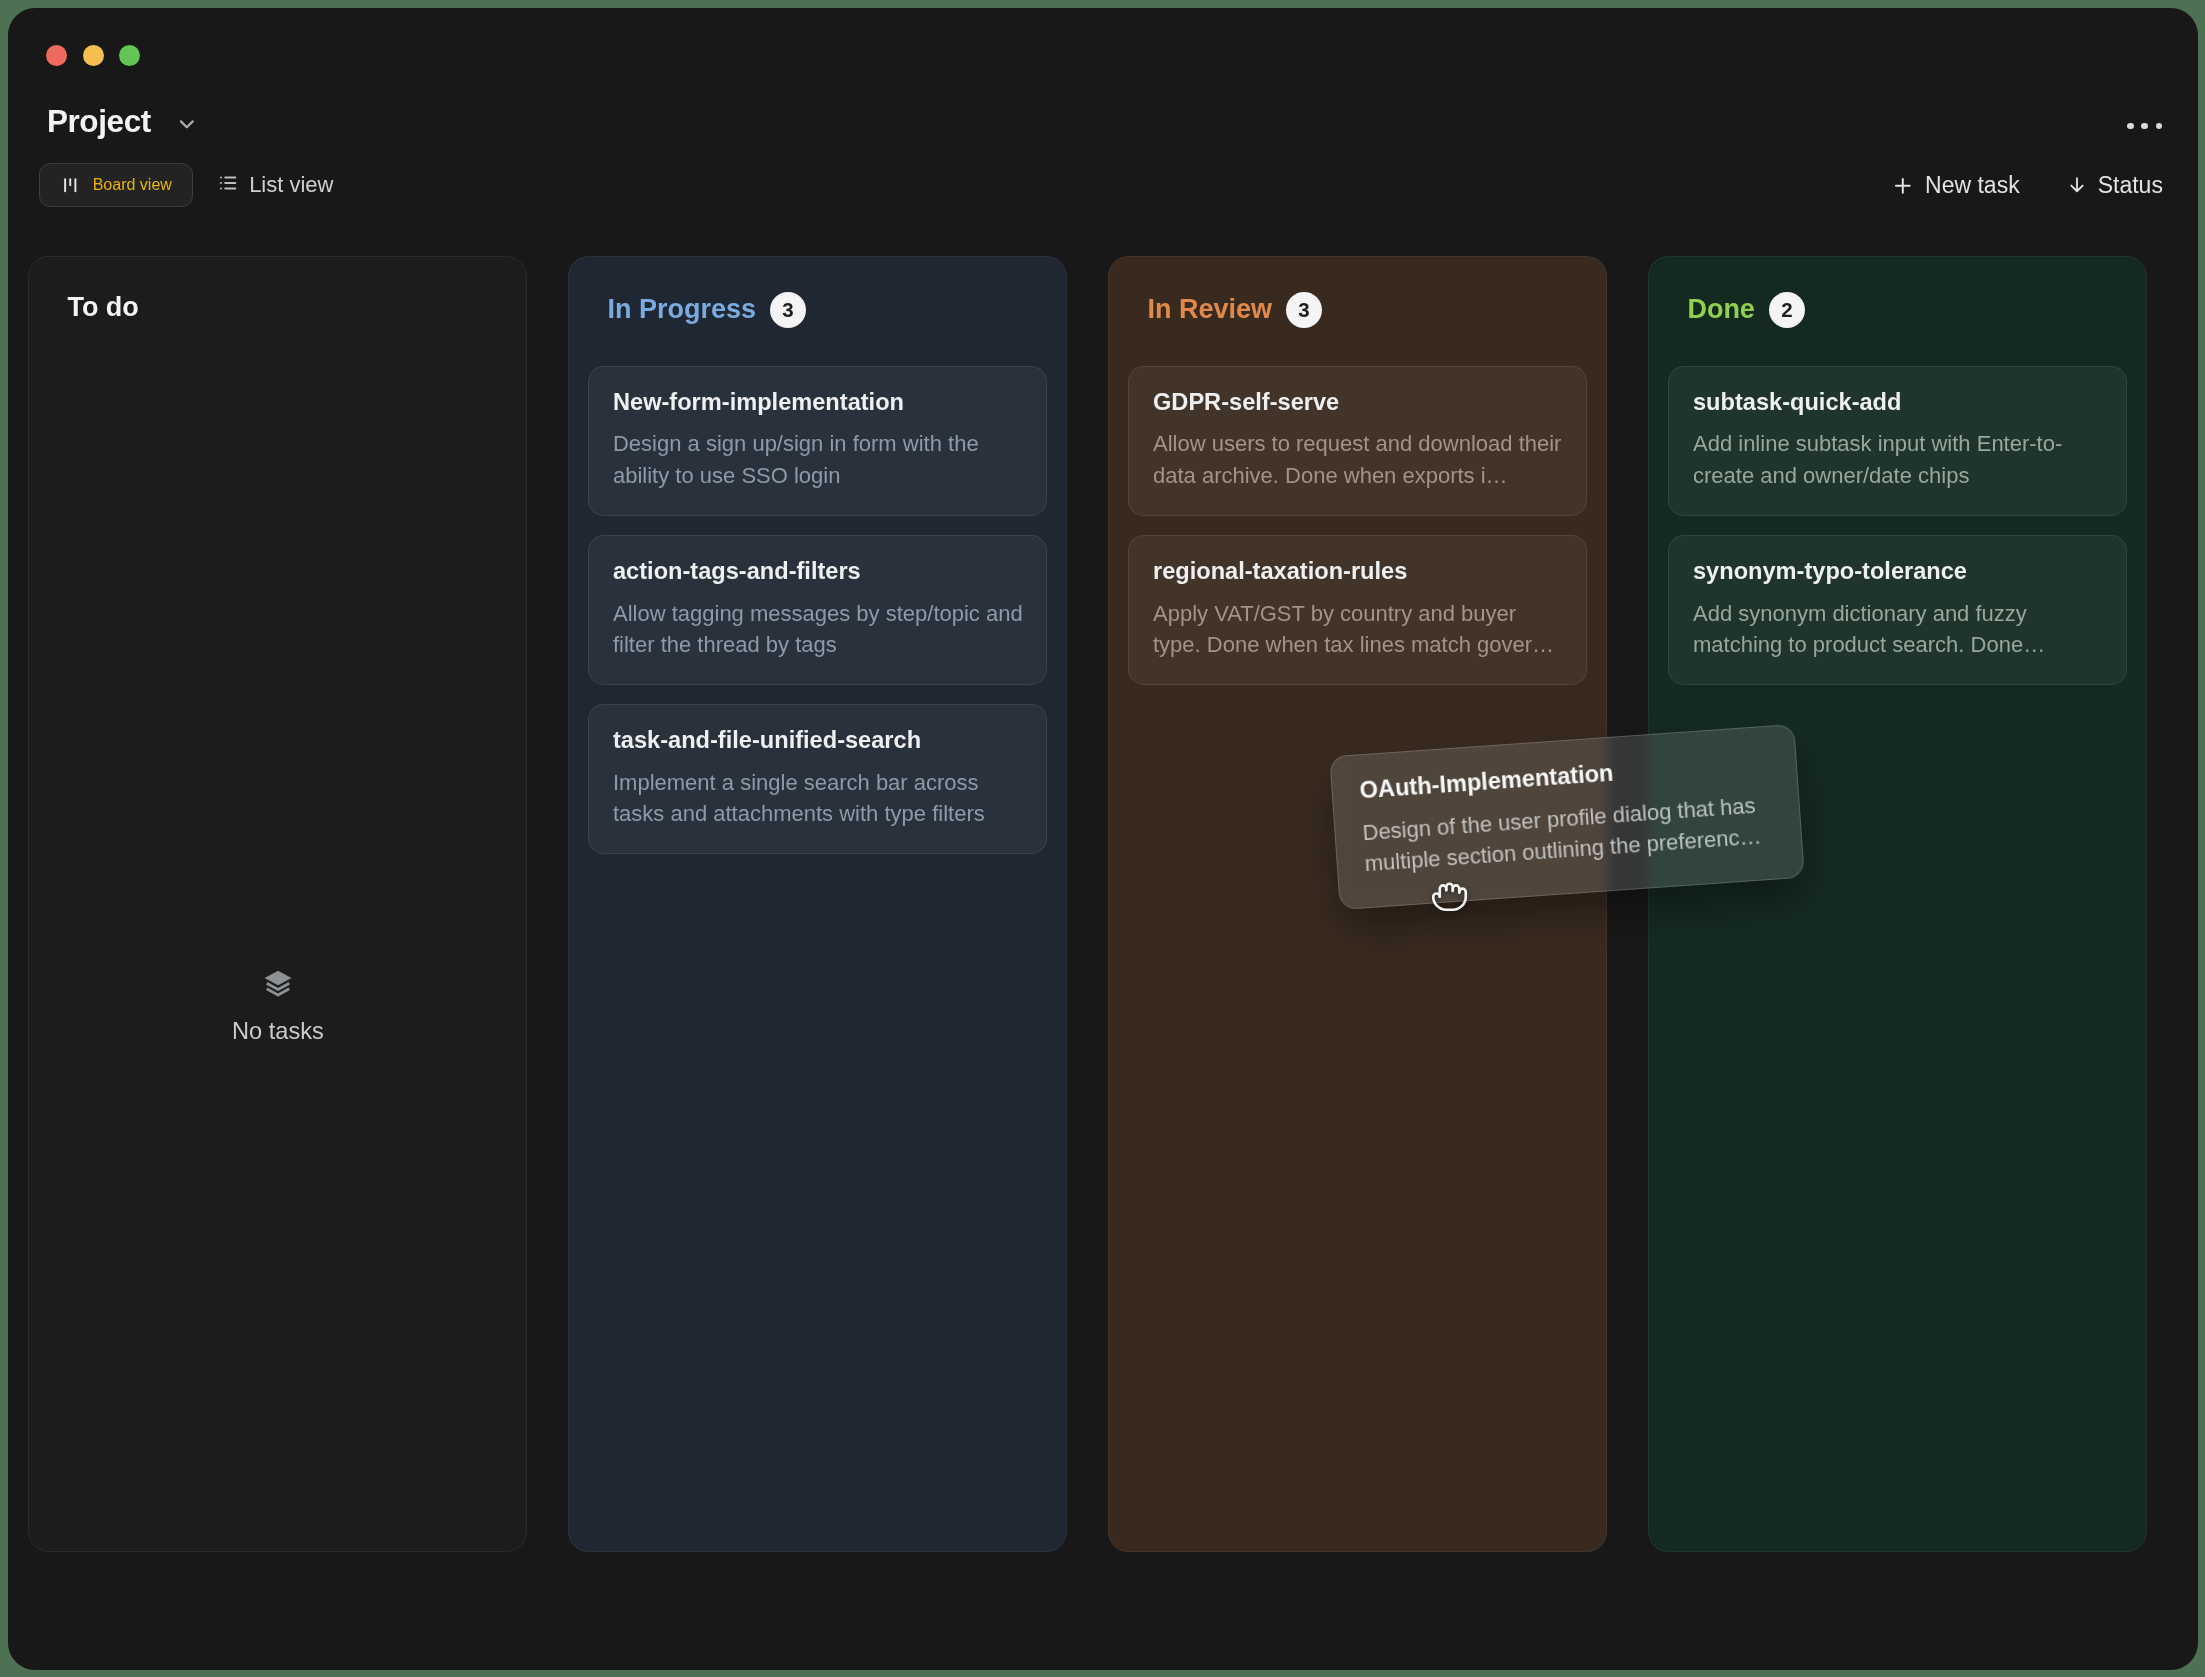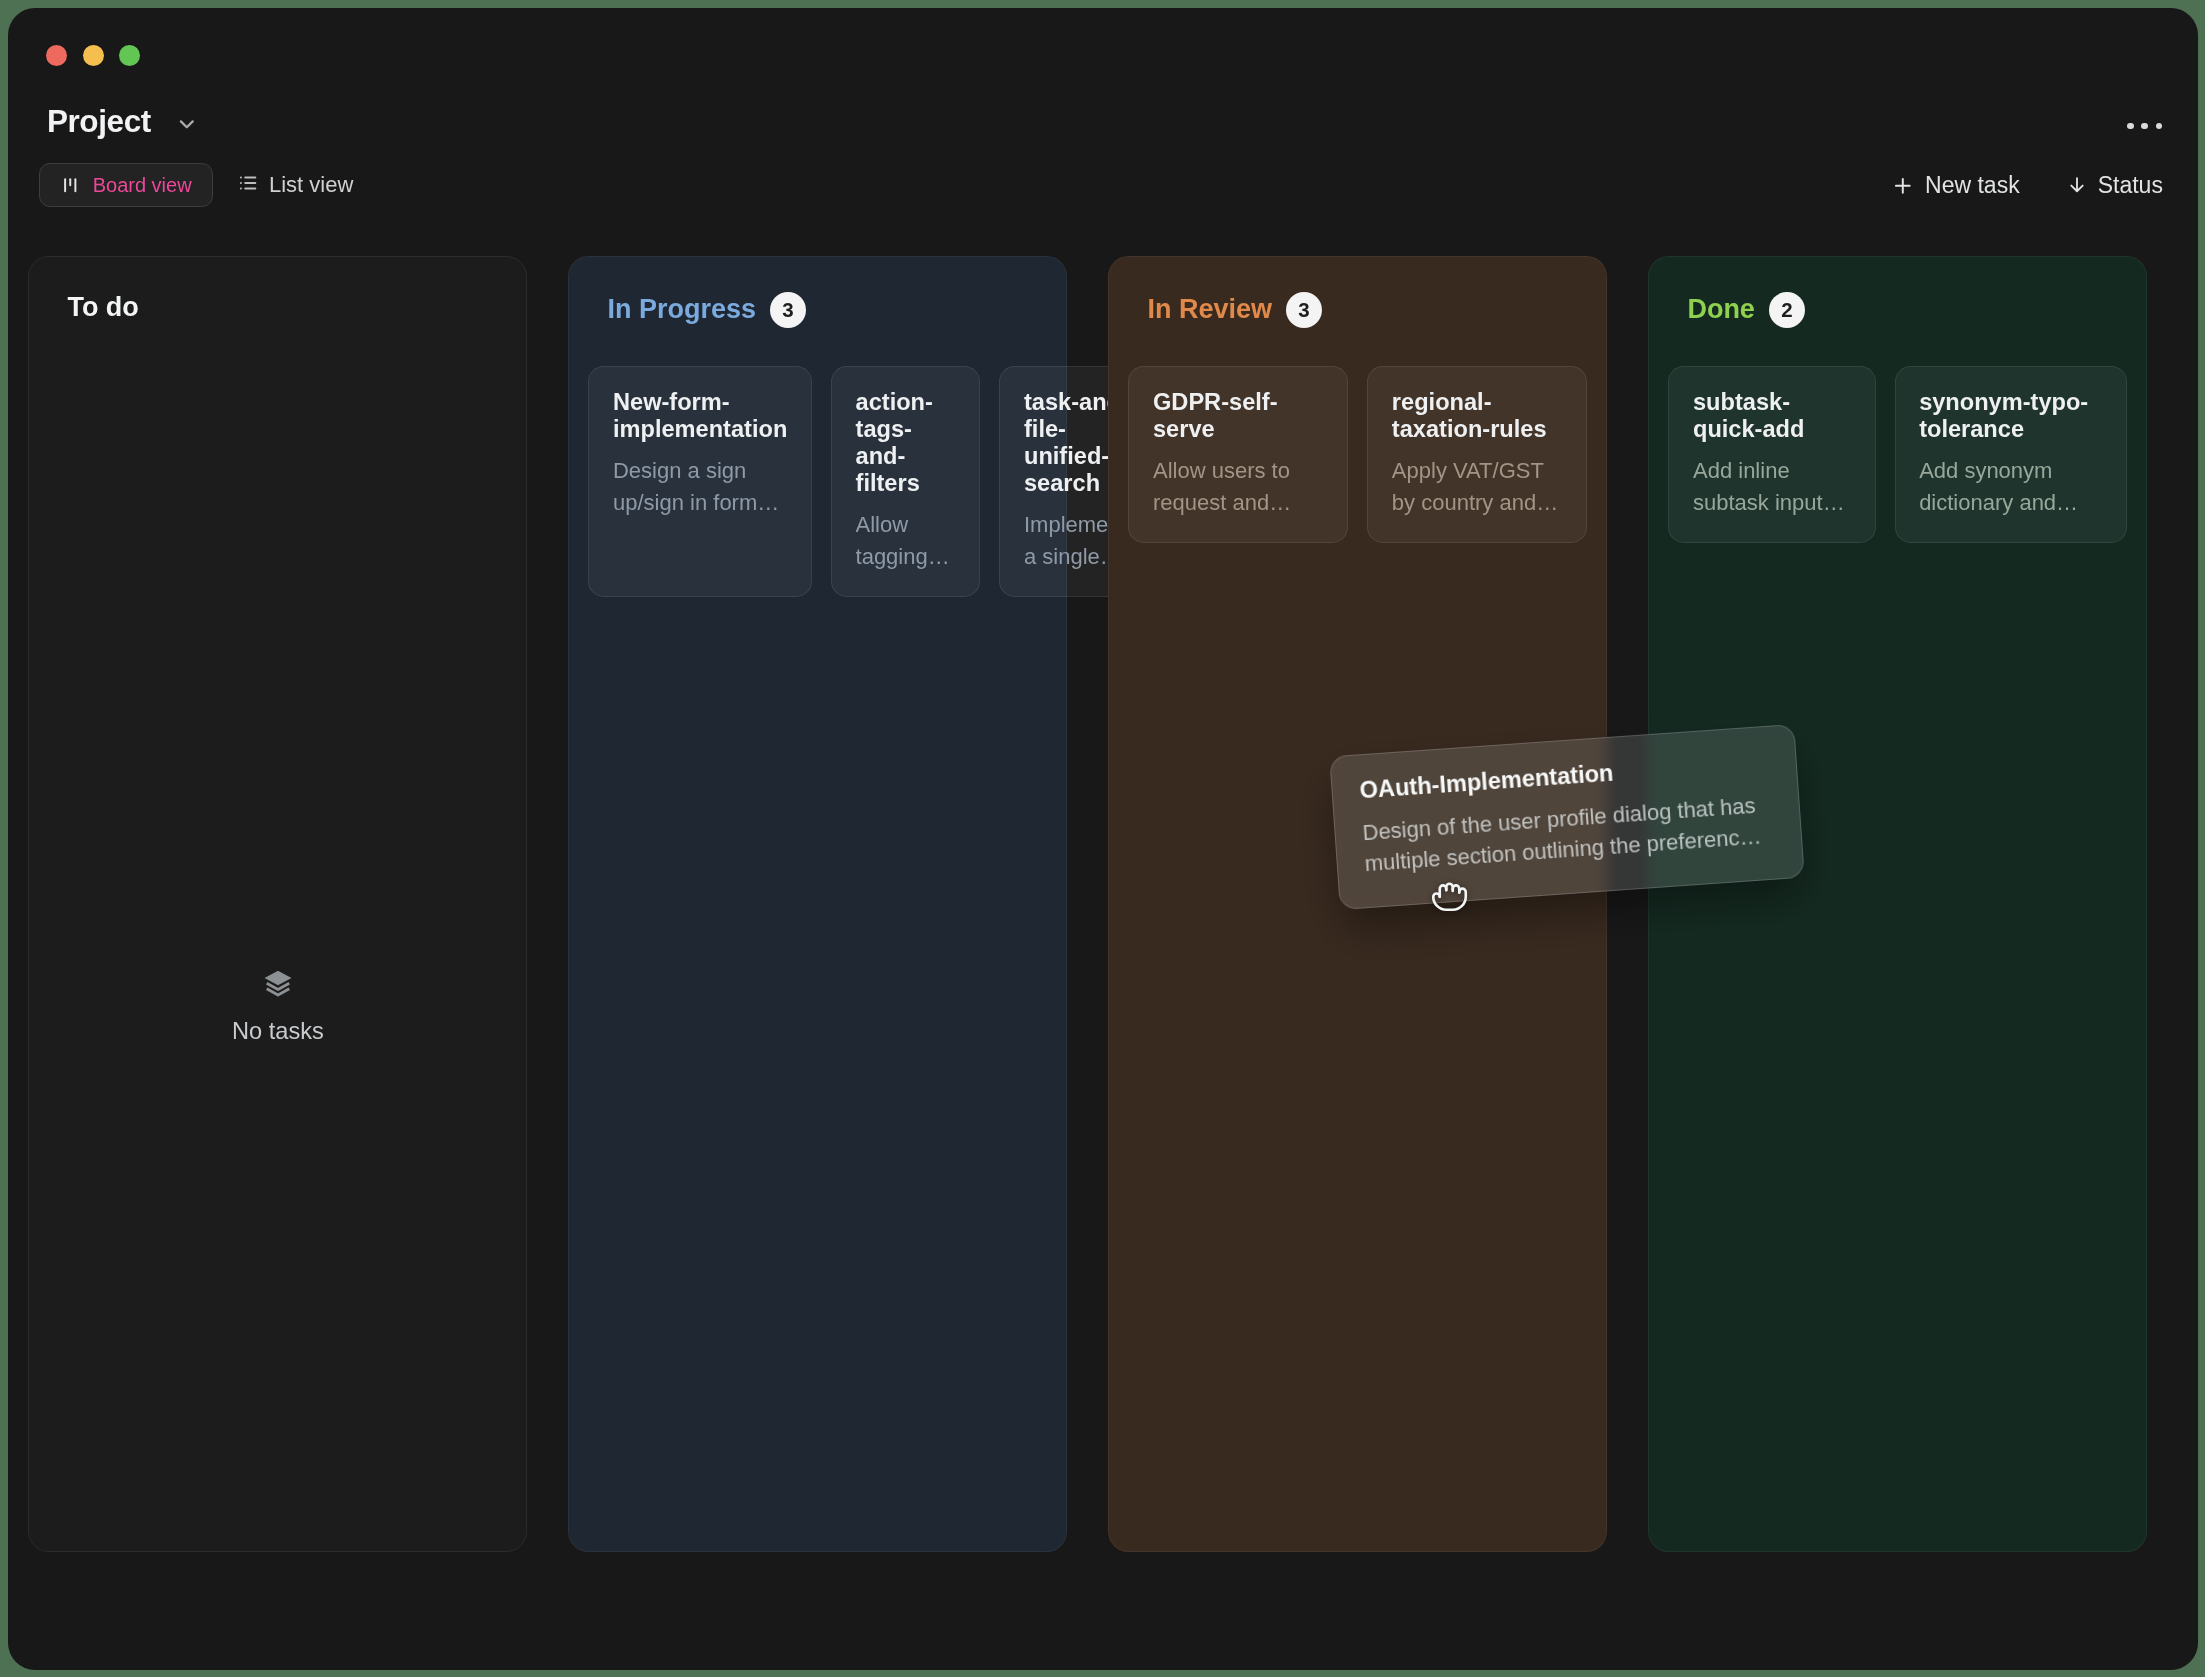--- a/index.html
+++ b/index.html
@@ -21,38 +21,38 @@
   .more-menu { position:absolute; right:36px; top:115px; display:flex; gap:7.9px; align-items:center; }
   .more-menu i { width:6.3px; height:6.3px; border-radius:50%; background:#d8d9da; display:block; }
 
   
   .toolbar { position:absolute; left:31px; right:35px; top:154px; height:47px;
     display:flex; align-items:center; justify-content:space-between; }
   .tb-left { display:flex; align-items:center; gap:17.3px; }
   .tb-right { display:flex; align-items:center; gap:46px; }
   .view-btn { height:44px; padding:0 20.5px; border-radius:11px; background:#232323;
     border:1.6px solid #3d3d3d; display:flex; align-items:center; gap:11.8px; }
-  .view-btn .lbl { font-size:20px; color:#ec4899; font-weight:500; }
+  .view-btn .lbl { font-size:16px; color:#eab308; font-weight:500; }
   .list-toggle { display:flex; align-items:flex-start; gap:10.2px; padding:0 6.3px; }
   .list-toggle .lbl { font-size:22px; color:#cfd0d1; }
   .icon { display:inline-flex; }
   .ic-26{ width:20.5px;height:20.5px; } .ic-28{ width:22px;height:22px; } .ic-30{ width:23.6px;height:23.6px; }
   .tb-action { display:flex; align-items:center; gap:10px; color:#e2e3e4; }
   .tb-action .lbl { font-size:23px; color:#e2e3e4; }
 
   
   .board { position:absolute; left:20.5px; top:248px; display:flex; gap:41px; }
   .column { width:499px; height:1296px; border-radius:20.5px; background:var(--bg);
     border:1.6px solid var(--col-border, rgba(255,255,255,0.055)); position:relative; }
   .col-header { padding:35px 19px 0 38px; display:flex; align-items:center; gap:14px; }
   .col-title { font-size:27px; font-weight:700; color:var(--accent); }
   .count-badge { min-width:36px; height:36px; border-radius:50%; background:var(--badge-bg);
     color:var(--badge-text); font-size:20.5px; font-weight:600;
     display:inline-flex; align-items:center; justify-content:center; }
-  .cards { padding:0 19px; margin-top:38px; display:flex; flex-direction:row; gap:19px; }
+  .cards { padding:0 19px; margin-top:38px; display:flex; flex-direction:column; gap:19px; }
   .card { border-radius:15.8px; background:rgba(255,255,255,0.05);
     border:1.3px solid rgba(255,255,255,0.085); padding:22px 23.6px 23.6px; }
   .card-title { font-size:23.6px; font-weight:600; color:#eef0f2; margin-bottom:12.6px; }
   .card-desc { font-size:22px; line-height:31.5px; color:var(--desc,#9aa3ad);
     display:-webkit-box; -webkit-line-clamp:2; -webkit-box-orient:vertical; overflow:hidden; }
 
   
   .empty { position:absolute; left:0; right:0; top:709px; display:flex; flex-direction:column;
     align-items:center; gap:15.8px; }
   .empty .icon { width:36px; height:36px; color:#8d9194; }

